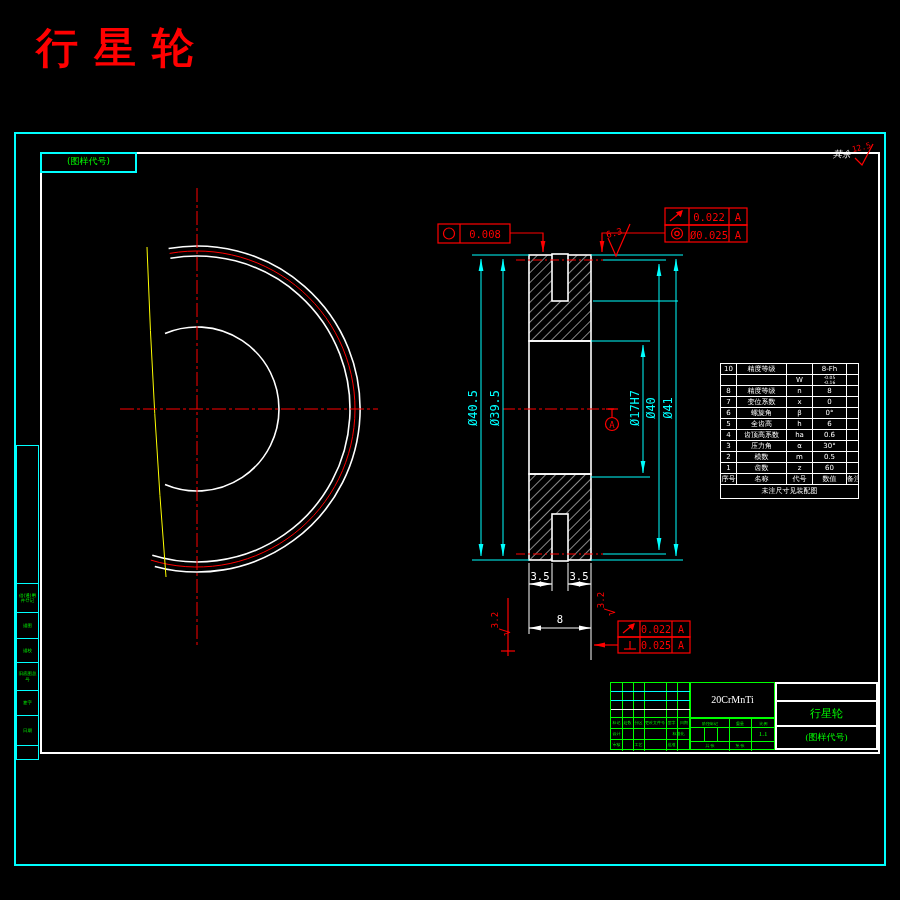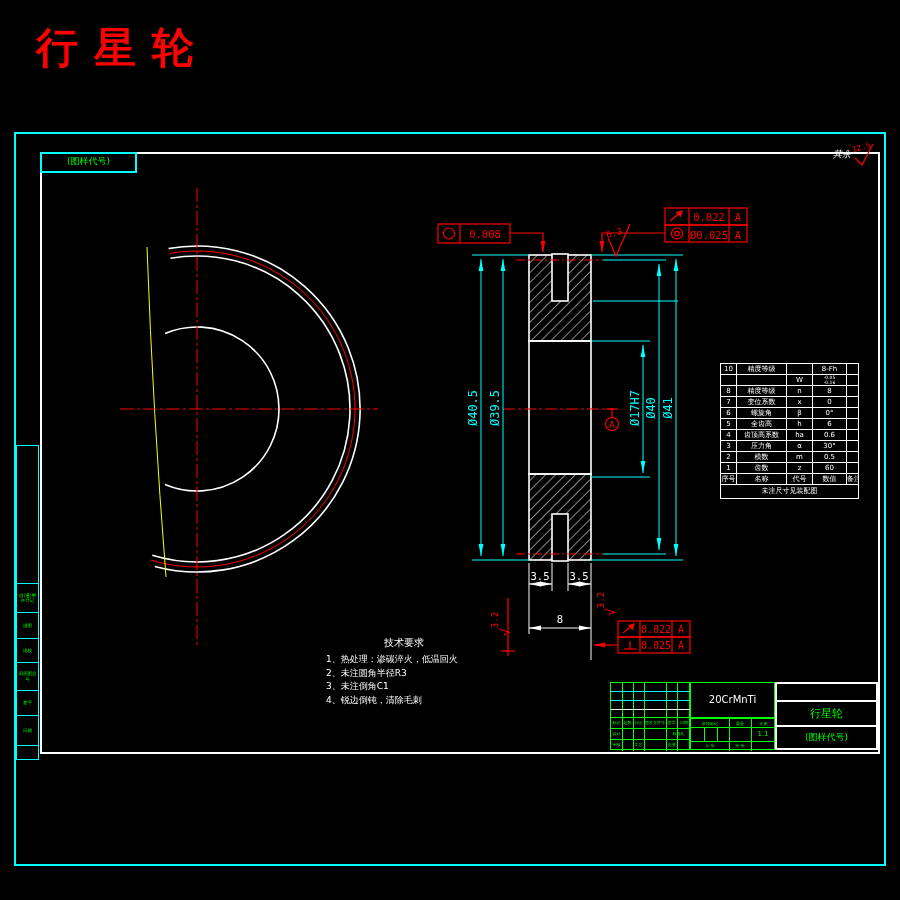--- a/index.html
+++ b/index.html
@@ -22,21 +22,21 @@
   #tech-req .tr-title{text-align:center;font-size:10px;margin-bottom:3px;}
   #tech-req .tr-line{font-size:9px;line-height:13.5px;white-space:nowrap;}
   
   #gear-table{left:720px;top:363px;text-decoration:underline;}
   #gear-table table{border-collapse:collapse;table-layout:fixed;width:138px;color:#fff;}
   #gear-table td{border:1px solid #fff;font-size:7px;line-height:9px;height:10px;
                  text-align:center;padding:0;overflow:hidden;white-space:nowrap;}
   #gear-table .tol{font-size:4.5px;line-height:5px;}
   
   #title-block{left:610px;top:682px;width:268px;height:68px;}
-  .tb{position:absolute;box-sizing:border-box;}
+  .tb{position:absolute;box-sizing:border-box;font-family:Liberation Serif, serif;}
   .gline{position:absolute;background:#00ff00;}
   .cline{position:absolute;background:#00ffff;}
   .wline{position:absolute;background:#ffffff;}
   .tb-lbl{position:absolute;color:#00ff00;font-size:4px;line-height:5px;text-align:center;overflow:hidden;}
   svg text{font-family:"DejaVu Sans Mono",monospace;}
 </style>
 </head>
 <body>
 
 <div id="canvas">
@@ -197,27 +197,20 @@
       <text x="615" y="236" transform="rotate(-14 615 236)">6.3</text>
       <text x="498" y="620" transform="rotate(-90 498 620)">3.2</text>
       <text x="510" y="632" font-size="13" transform="rotate(-90 510 632)">√</text>
       <text x="604" y="600" transform="rotate(-90 604 600)">3.2</text>
       <text x="615" y="612" font-size="13" transform="rotate(-90 615 612)">√</text>
       <path d="M855,158 L862,165 L873,144" stroke="#ff0000" fill="none" stroke-width="1.2"></path>
       <text x="862" y="150" font-size="8" transform="rotate(-14 862 150)">12.5</text>
     </g>
   </svg>
 
-  <div class="abs" id="tech-req">
-    <div class="tr-title">技术要求</div>
-    <div class="tr-line">1、热处理：渗碳淬火，低温回火</div>
-    <div class="tr-line">2、未注圆角半径R3</div>
-    <div class="tr-line">3、未注倒角C1</div>
-    <div class="tr-line">4、锐边倒钝，清除毛刺</div>
-  </div>
 
   <div class="abs" id="gear-table">
     <table>
       <colgroup>
           <col style="width:16px">
           <col style="width:50px">
           <col style="width:26px">
           <col style="width:34px">
           <col style="width:12px">
         </colgroup>

